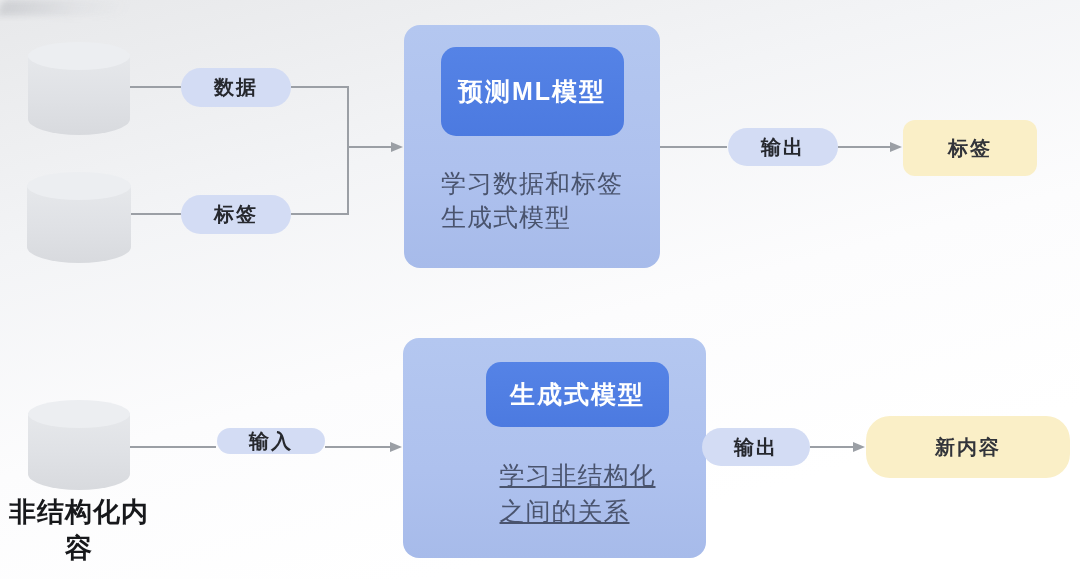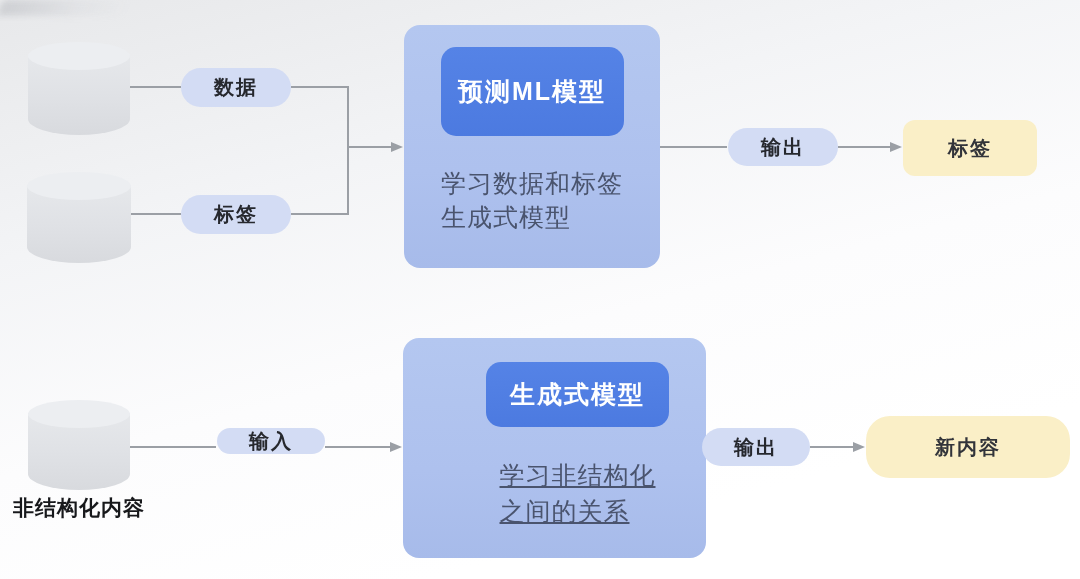--- a/index.html
+++ b/index.html
@@ -97,21 +97,21 @@
     align-items: center;
     justify-content: center;
     font-size: 20px;
     font-weight: 600;
     color: #32343a;
     letter-spacing: 2px;
   }
 
   .source-label {
     position: absolute;
-    font-size: 21px;
+    font-size: 27px;
     font-weight: 700;
     color: #17181b;
     text-align: center;
     letter-spacing: 1px;
   }
 </style>
 </head>
 <body>
 
 <div class="stage">

